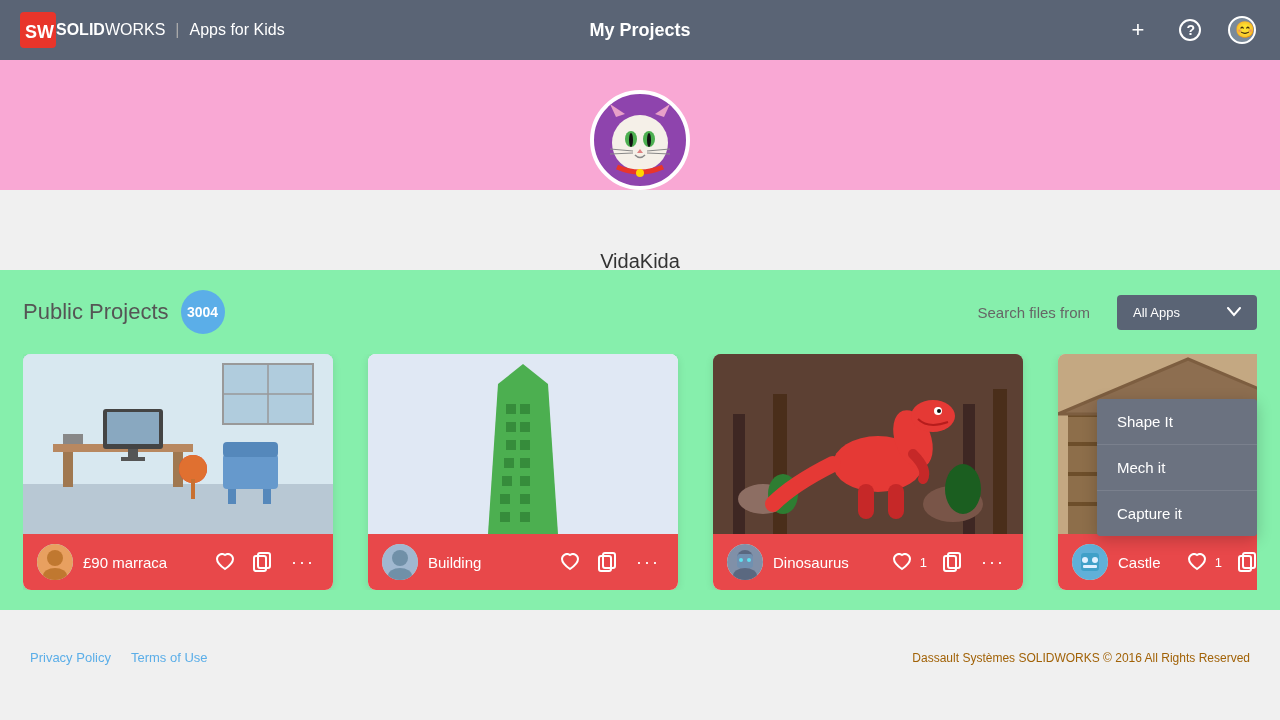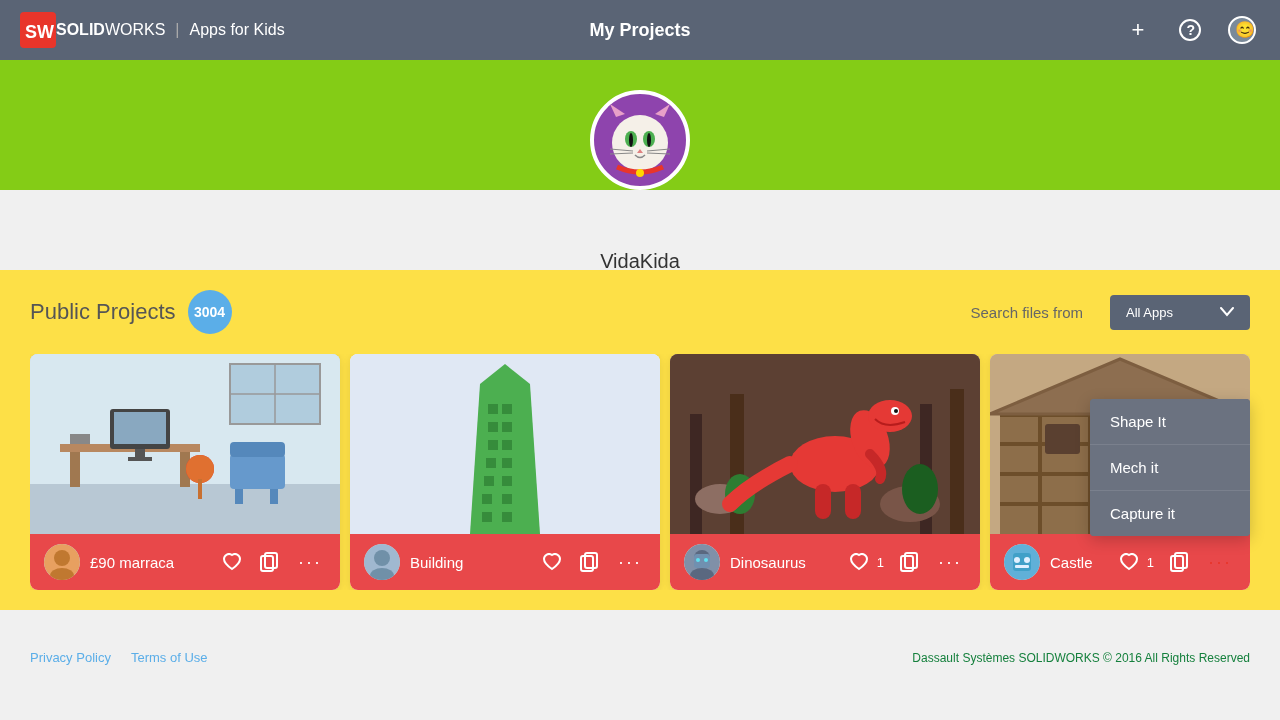--- a/index.html
+++ b/index.html
@@ -61,21 +61,21 @@
       height: 36px;
       display: flex;
       align-items: center;
       justify-content: center;
       font-size: 22px;
       border-radius: 50%;
     }
 
     
     .banner {
-      background: #84cc16;
+      background: #f9a8d4;
       height: 130px;
       display: flex;
       align-items: center;
       justify-content: center;
       position: relative;
     }
     .avatar-container {
       display: flex;
       flex-direction: column;
       align-items: center;
@@ -96,22 +96,22 @@
     }
     .username {
       color: #333;
       font-size: 20px;
       font-weight: 500;
       margin-top: 60px;
     }
 
     
     .content {
-      background: #fde047;
-      padding: 20px 30px;
+      background: #86efac;
+      padding: 20px 23px;
       margin-top: 80px;
     }
 
     
     .projects-header {
       display: flex;
       align-items: center;
       justify-content: space-between;
       margin-bottom: 20px;
     }
@@ -180,21 +180,21 @@
       cursor: pointer;
       background: #6b7280;
     }
     .dropdown-item + .dropdown-item {
       border-top: 1px solid rgba(255,255,255,0.1);
     }
 
     
     .cards-grid {
       display: flex;
-      gap: 10px;
+      gap: 35px;
       overflow: hidden;
     }
     .card {
       background: white;
       border-radius: 8px;
       overflow: hidden;
       flex: 0 0 310px;
       box-shadow: 0 2px 8px rgba(0,0,0,0.1);
     }
     .card-image-placeholder {
@@ -287,21 +287,21 @@
       margin-top: 20px;
     }
     .footer-links { display: flex; gap: 20px; }
     .footer-link {
       color: #5baee8;
       text-decoration: none;
       font-size: 13px;
       cursor: pointer;
     }
     .footer-copy {
-      color: #15803d;
+      color: #a16207;
       font-size: 12px;
     }
 
     
     .sw-logo-svg { width: 36px; height: 36px; }
   </style>
 </head>
 <body>
 
 <div class="header">

